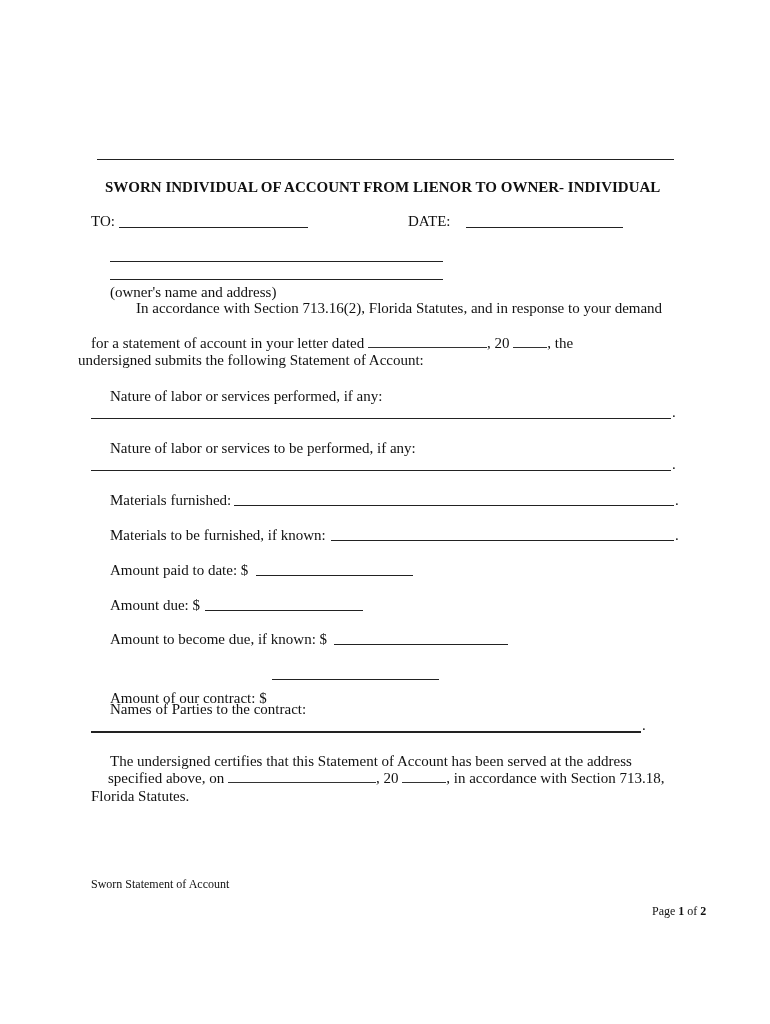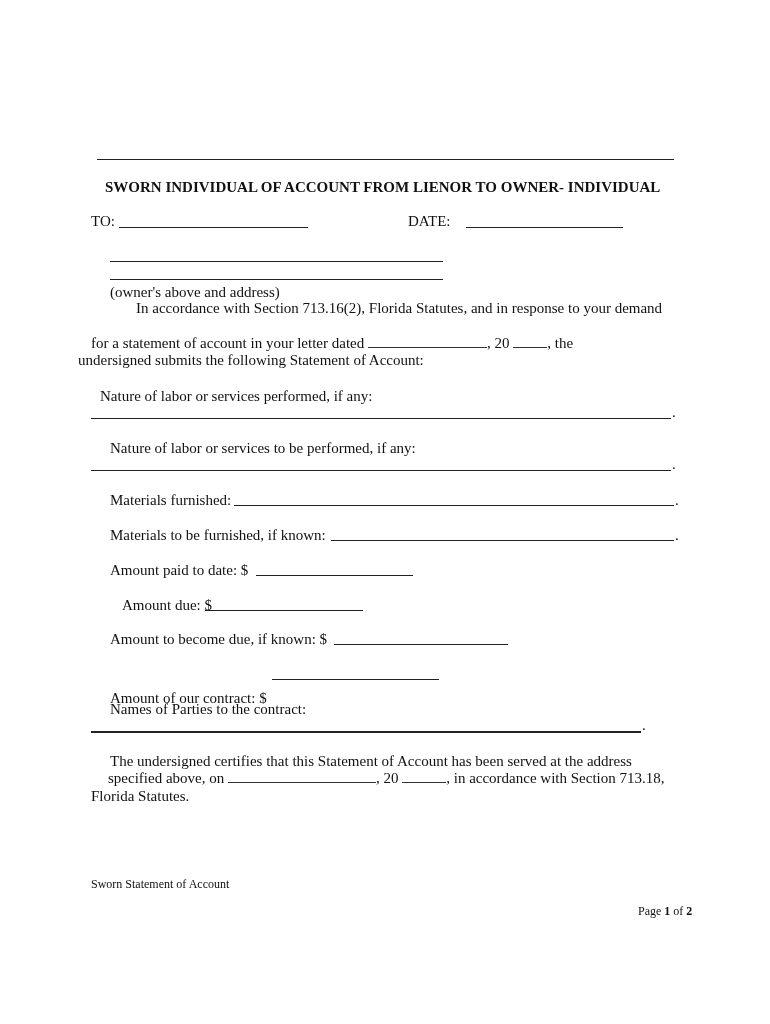--- a/index.html
+++ b/index.html
@@ -22,50 +22,50 @@
   <div class="abs title" style="left:105px; top:179px;">SWORN INDIVIDUAL OF ACCOUNT FROM LIENOR TO OWNER- INDIVIDUAL</div>
 
   <div class="abs" style="left:91px; top:213px;">TO:</div>
   <div class="rule" style="left:119px; top:227px; width:189px;"></div>
 
   <div class="abs" style="left:408px; top:213px;">DATE:</div>
   <div class="rule" style="left:466px; top:227px; width:157px;"></div>
 
   <div class="rule" style="left:110px; top:261px; width:333px;"></div>
   <div class="rule" style="left:110px; top:279px; width:333px;"></div>
-  <div class="abs" style="left:110px; top:284px;">(owner's above and address)</div>
+  <div class="abs" style="left:110px; top:284px;">(owner's name and address)</div>
 
   <div class="abs" style="left:136px; top:300px;">In accordance with Section 713.16(2), Florida Statutes, and in response to your demand</div>
   <div class="abs" style="left:91px; top:335px;">
     <span>for a statement of account in your letter dated</span>
     <span class="blank" style="width:119px;"></span><span>, 20</span>
     <span class="blank" style="width:34px;"></span><span>, the</span>
   </div>
   <div class="abs" style="left:78px; top:352px;">undersigned submits the following Statement of Account:</div>
 
-  <div class="abs" style="left:100px; top:388px;">Nature of labor or services performed, if any:</div>
+  <div class="abs" style="left:110px; top:388px;">Nature of labor or services performed, if any:</div>
   <div class="rule" style="left:91px; top:418px; width:580px;"></div>
   <div class="abs" style="left:672px; top:404px;">.</div>
 
   <div class="abs" style="left:110px; top:440px;">Nature of labor or services to be performed, if any:</div>
   <div class="rule" style="left:91px; top:470px; width:580px;"></div>
   <div class="abs" style="left:672px; top:456px;">.</div>
 
   <div class="abs" style="left:110px; top:492px;">Materials furnished:</div>
   <div class="rule" style="left:234px; top:505px; width:440px;"></div>
   <div class="abs" style="left:675px; top:492px;">.</div>
 
   <div class="abs" style="left:110px; top:527px;">Materials to be furnished, if known:</div>
   <div class="rule" style="left:331px; top:540px; width:343px;"></div>
   <div class="abs" style="left:675px; top:527px;">.</div>
 
   <div class="abs" style="left:110px; top:562px;">Amount paid to date: $</div>
   <div class="rule" style="left:256px; top:575px; width:157px;"></div>
 
-  <div class="abs" style="left:110px; top:597px;margin-left:12px;">Amount due: $</div>
+  <div class="abs" style="left:110px; top:597px;">Amount due: $</div>
   <div class="rule" style="left:205px; top:610px; width:158px;"></div>
 
   <div class="abs" style="left:110px; top:631px;">Amount to become due, if known: $</div>
   <div class="rule" style="left:334px; top:644px; width:174px;"></div>
 
   <div class="abs" style="left:110px; top:666px;margin-top:24px;">Amount of our contract: $</div>
   <div class="rule" style="left:272px; top:679px; width:167px;"></div>
 
   <div class="abs" style="left:110px; top:701px;">Names of Parties to the contract:</div>
   <div class="rule" style="left:91px; top:731px; width:550px; border-top-width:2px;"></div>
@@ -73,20 +73,20 @@
 
   <div class="abs" style="left:110px; top:753px;">The undersigned certifies that this Statement of Account has been served at the address</div>
   <div class="abs" style="left:108px; top:770px;">
     <span>specified above, on</span>
     <span class="blank" style="width:148px;"></span><span>, 20</span>
     <span class="blank" style="width:44px;"></span><span>, in accordance with Section 713.18,</span>
   </div>
   <div class="abs" style="left:91px; top:788px;">Florida Statutes.</div>
 
   <div class="abs footer" style="left:91px; top:876px;">Sworn Statement of Account</div>
-  <div class="abs footer" style="left:638px; top:903px;">
+  <div class="abs footer" style="left:652px; top:903px;">
     <span>Page</span>
     <b>1</b>
     <span>of</span>
     <b>2</b>
   </div>
 
 </div>
 
 </body></html>

